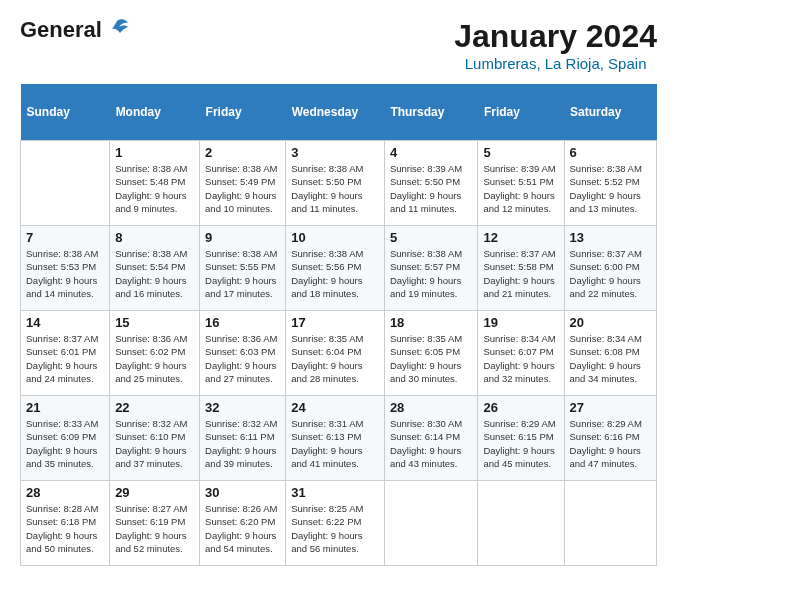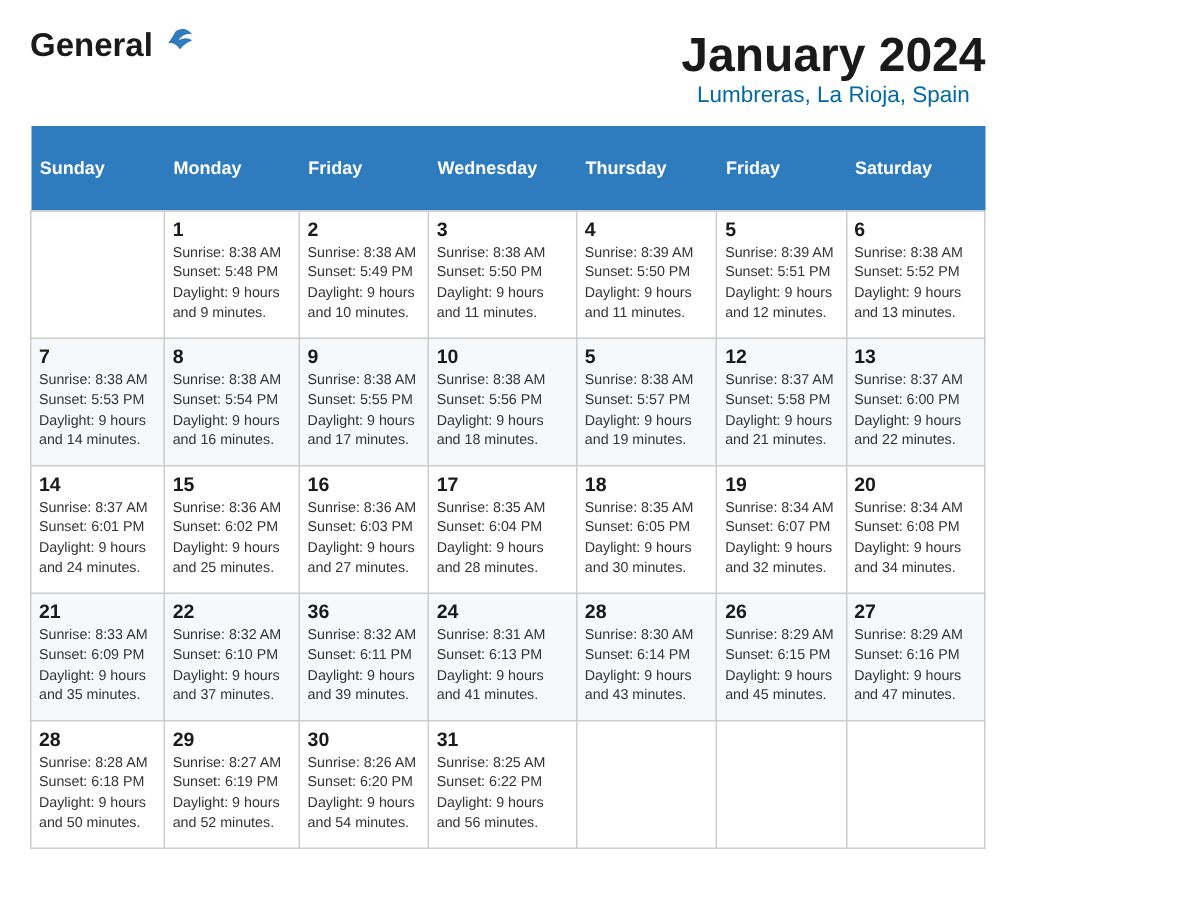--- a/index.html
+++ b/index.html
@@ -206,21 +206,21 @@
         <tr>
           <td>
             <span class="date-num">21</span>
             <div class="cell-text">Sunrise: 8:33 AM<br>Sunset: 6:09 PM<br>Daylight: 9 hours and 35 minutes.</div>
           </td>
           <td>
             <span class="date-num">22</span>
             <div class="cell-text">Sunrise: 8:32 AM<br>Sunset: 6:10 PM<br>Daylight: 9 hours and 37 minutes.</div>
           </td>
           <td>
-            <span class="date-num">36</span>
+            <span class="date-num">32</span>
             <div class="cell-text">Sunrise: 8:32 AM<br>Sunset: 6:11 PM<br>Daylight: 9 hours and 39 minutes.</div>
           </td>
           <td>
             <span class="date-num">24</span>
             <div class="cell-text">Sunrise: 8:31 AM<br>Sunset: 6:13 PM<br>Daylight: 9 hours and 41 minutes.</div>
           </td>
           <td>
             <span class="date-num">28</span>
             <div class="cell-text">Sunrise: 8:30 AM<br>Sunset: 6:14 PM<br>Daylight: 9 hours and 43 minutes.</div>
           </td>

